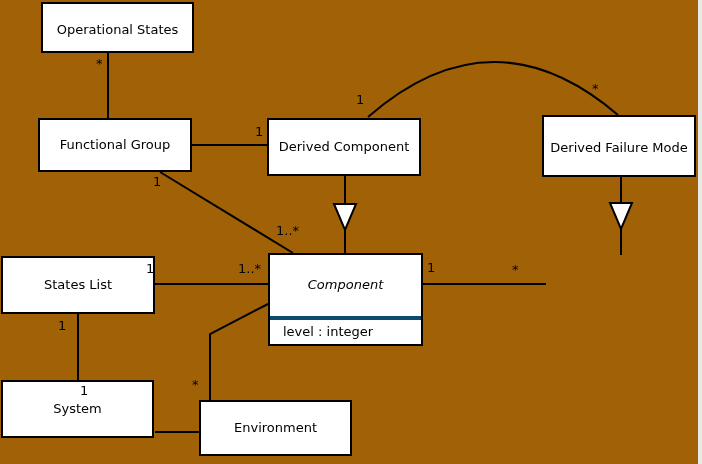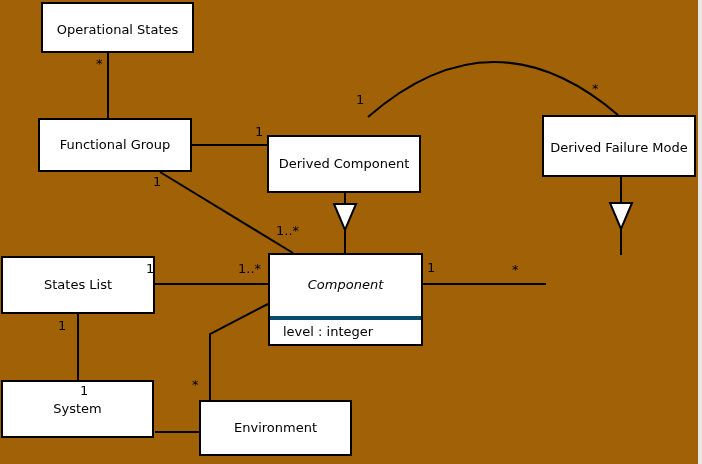--- a/index.html
+++ b/index.html
@@ -77,21 +77,21 @@
   </svg>
 
   <div class="node" style="left:41px;top:2px;width:153px;height:51px;padding-top:6px;">
     <span>Operational States</span>
   </div>
 
   <div class="node" style="left:38px;top:118px;width:154px;height:54px;">
     <span>Functional Group</span>
   </div>
 
-  <div class="node" style="left:267px;top:135px;width:154px;height:58px;text-align:right;">
+  <div class="node" style="left:267px;top:118px;width:154px;height:58px;text-align:right;">
     <span>Derived Component</span>
   </div>
 
   <div class="node" style="left:542px;top:115px;width:154px;height:62px;padding-top:4px;">
     <span>Derived Failure Mode</span>
   </div>
 
   <div class="node" style="left:1px;top:256px;width:154px;height:58px;">
     <span>States List</span>
   </div>

